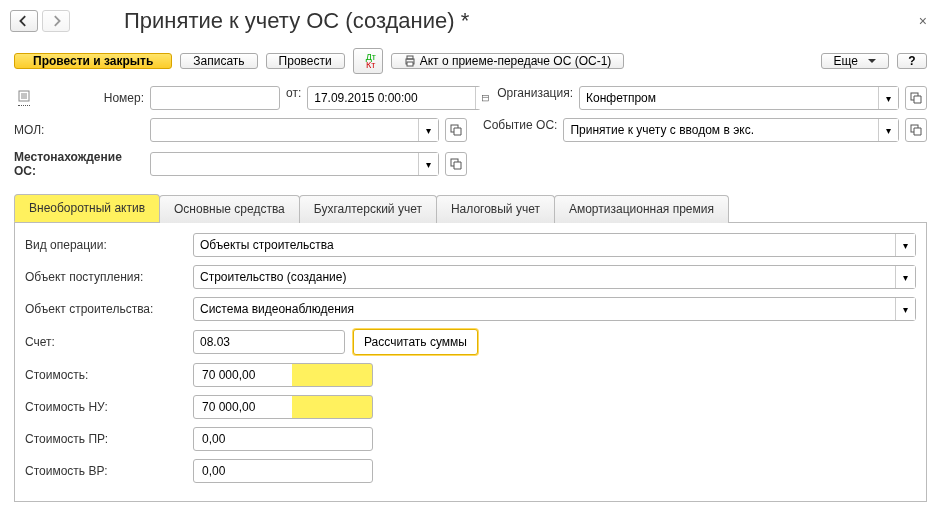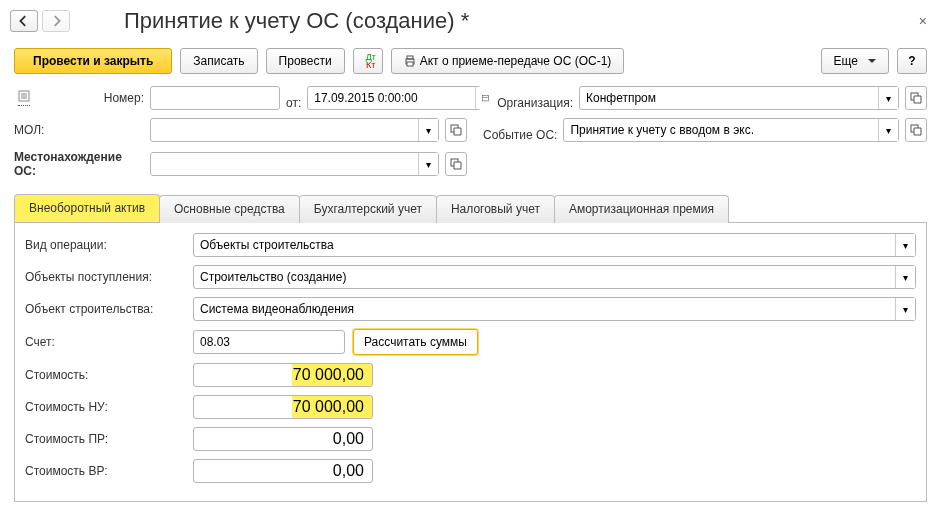--- a/index.html
+++ b/index.html
@@ -39,21 +39,21 @@
     cursor: pointer;
     padding: 4px;
   }
   .toolbar {
     padding: 6px 14px;
     display: flex;
     align-items: center;
     gap: 8px;
   }
   .btn {
-    height: 26px;
+    height: 16px;
     padding: 0 12px;
     border: 1px solid #aaa;
     background: linear-gradient(#fff,#eee);
     border-radius: 3px;
     font-size: 12px;
     display: flex;
     align-items: center;
     gap: 4px;
     cursor: pointer;
   }
@@ -84,21 +84,21 @@
   .spacer { flex: 1; }
   .form-grid {
     padding: 6px 14px;
     display: grid;
     grid-template-columns: 130px 1fr;
     row-gap: 8px;
     column-gap: 6px;
     align-items: center;
   }
   .lbl { white-space: nowrap; }
-  .cell { display: flex; align-items: flex-end; gap: 6px; }
+  .cell { display: flex; align-items: flex-start; gap: 6px; }
   .input {
     height: 24px;
     border: 1px solid #b5b5b5;
     border-radius: 3px;
     padding: 0 6px;
     font-size: 12px;
     background: #fff;
   }
   .input-w-dropdown {
     display: flex;
@@ -172,23 +172,23 @@
     margin-bottom: 8px;
   }
   .inner-lbl {
     width: 160px;
   }
   .num-input {
     width: 180px;
     height: 24px;
     border: 1px solid #b5b5b5;
     border-radius: 3px;
-    text-align: right;
+    text-align: left;
     padding: 0 8px;
-    font-size: 16px;
+    font-size: 12px;
   }
   .hl-field-wrap {
     position: relative;
     width: 180px;
   }
   .hl-field-wrap .hl-overlay {
     position: absolute;
     top: 1px; bottom: 1px; right: 1px;
     width: 80px;
     background: #fff15e;
@@ -340,21 +340,21 @@
 
   <div class="inner-row">
     <div class="inner-lbl">Вид операции:</div>
     <div class="input-w-dropdown" style="flex:1">
       <input value="Объекты строительства" style="">
       <button class="dd-btn">▾</button>
     </div>
   </div>
 
   <div class="inner-row">
-    <div class="inner-lbl">Объекты поступления:</div>
+    <div class="inner-lbl">Объект поступления:</div>
     <div class="input-w-dropdown" style="flex:1">
       <input value="Строительство (создание)" style="">
       <button class="dd-btn">▾</button>
     </div>
   </div>
 
   <div class="inner-row">
     <div class="inner-lbl">Объект строительства:</div>
     <div class="input-w-dropdown" style="flex:1">
       <input value="Система видеонаблюдения" style="">

